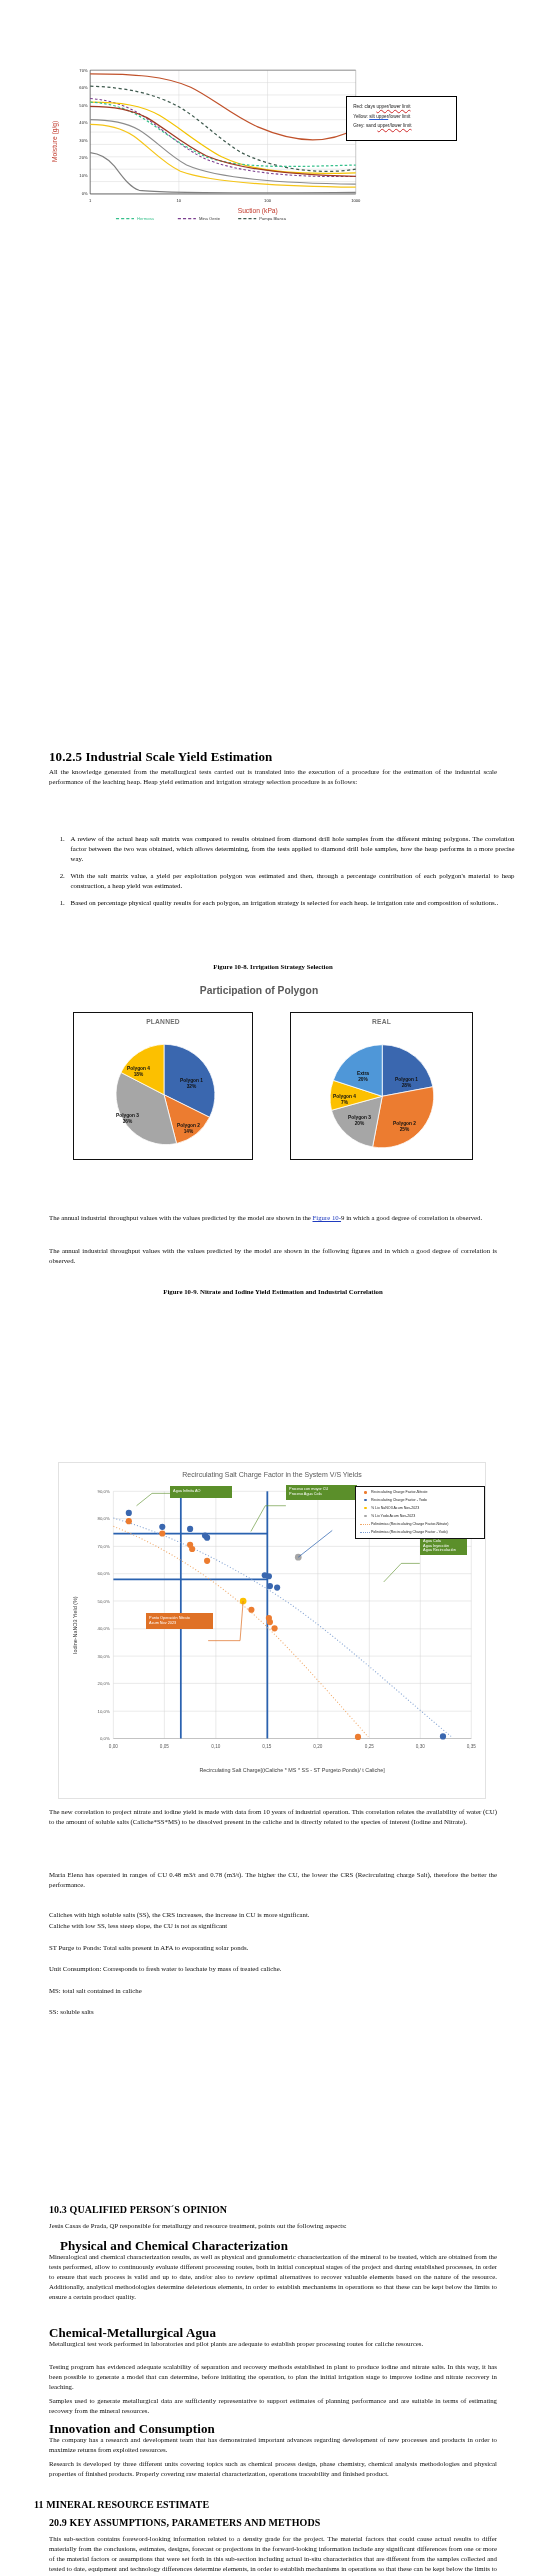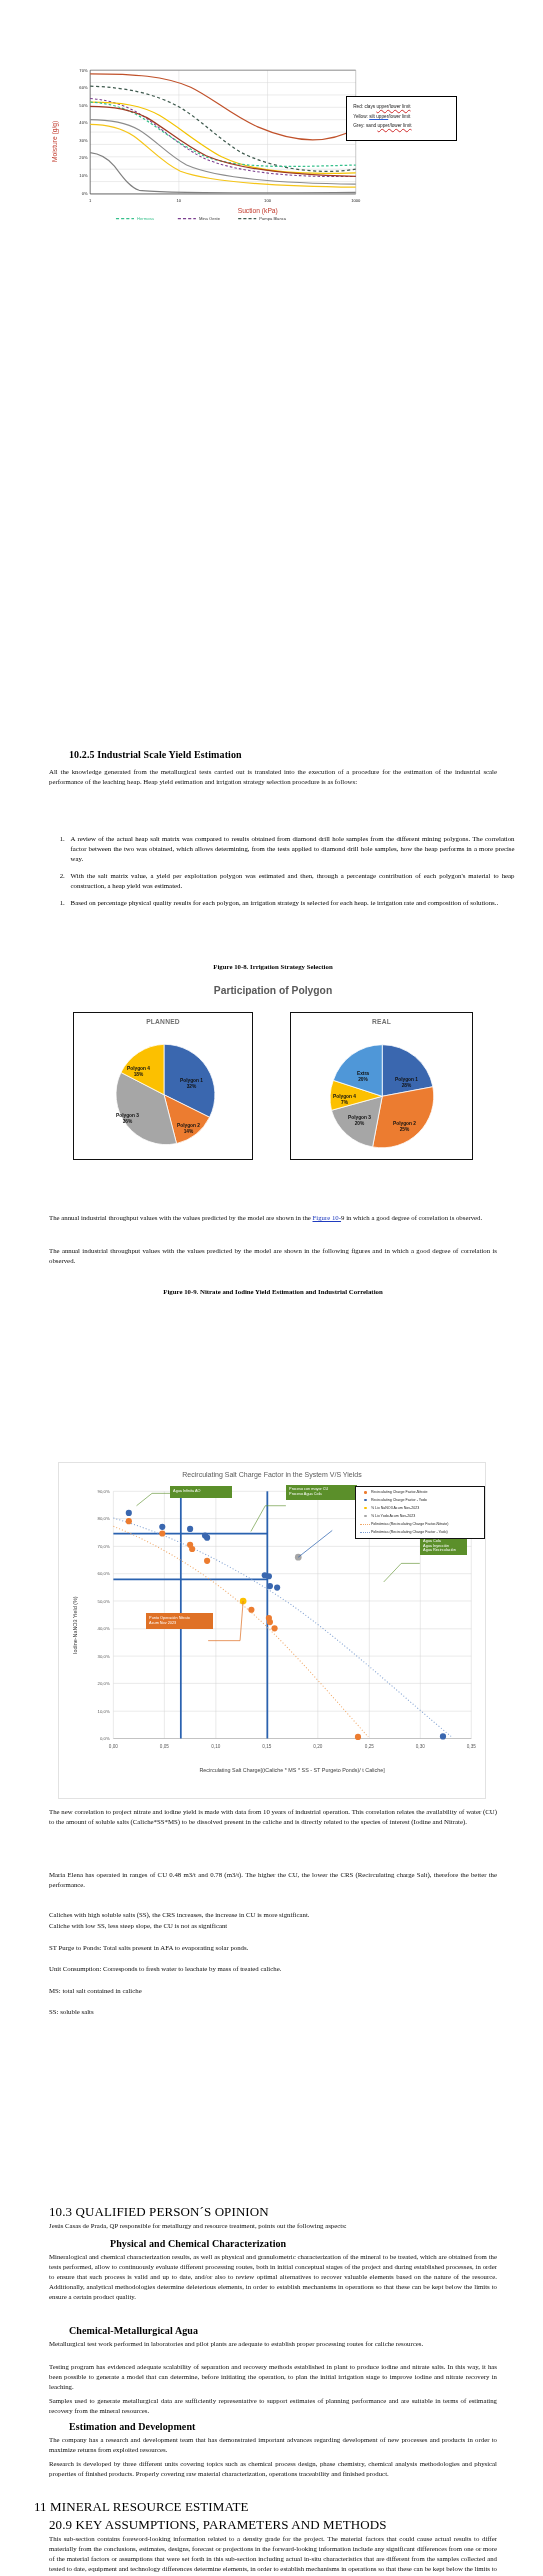--- a/index.html
+++ b/index.html
@@ -22,27 +22,26 @@
   
   .para {
     font-size: 6.8px;
     line-height: 1.46;
     text-align: justify;
     color: #0d0d0d;
   }
   .para-left { text-align: left; }
   .h3 {
     font-weight: bold;
+    font-size: 13px;
+    letter-spacing: 0.1px;
+  }
+  .h2 {
+    font-weight: bold;
     font-size: 10px;
-    letter-spacing: 0.1px;
-    margin-left: 20px;
-  }
-  .h2 {
-    font-weight: normal;
-    font-size: 13px;
     letter-spacing: 0.1px;
   }
   .figcap {
     font-weight: bold;
     font-size: 6.8px;
     text-align: center;
   }
   .link {
     color: #1f3bbf;
     text-decoration: underline;
@@ -276,21 +275,21 @@
   <div class="abs para" style="left:49px; top:767px; width:448px;">All the knowledge generated from the metallurgical tests carried out is translated into the execution of a procedure for the estimation of the industrial scale performance of the leaching heap. Heap yield estimation and irrigation strategy selection procedure is as follows:</div>
 
   <ol class="abs numlist" style="left:49px; top:834px; width:448px;">
     <li>A review of the actual heap salt matrix was compared to results obtained from diamond drill hole samples from the different mining polygons. The correlation factor between the two was obtained, which allows determining, from the tests applied to diamond drill hole samples, how the heap performs in a more precise way.</li>
     <li>With the salt matrix value, a yield per exploitation polygon was estimated and then, through a percentage contribution of each polygon's material to heap construction, a heap yield was estimated.</li>
     <li value="1">Based on percentage physical quality results for each polygon, an irrigation strategy is selected for each heap. ie irrigation rate and composition of solutions..</li>
   </ol>
 
   <div class="abs figcap" style="left:49px; top:963px; width:448px;">Figure 10-8. Irrigation Strategy Selection</div>
 
-  <div class="abs chart-head" style="left:49px; top:985px; width:448px;text-align:center;">Participation of Polygon</div>
+  <div class="abs chart-head" style="left:35px; top:985px; width:448px;text-align:center;">Participation of Polygon</div>
 
   <div class="abs piebox" style="left:73px; top:1012px; width:180px; height:148px;">
     <div class="pietitle" style="margin-top:4.6px;">PLANNED</div>
     <div style="position:relative; width:180px; height:124px;">
       <svg width="180" height="124" viewBox="0 0 350 240">
 
         <path d="M175,135 L175,37 A98,98 0 0,1 263.6,178.9 Z" fill="#3a67af" stroke="#fff" stroke-width="1.5"></path>
 
         <path d="M175,135 L263.6,178.9 A98,98 0 0,1 199.4,230.0 Z" fill="#ec7c30" stroke="#fff" stroke-width="1.5"></path>
 
@@ -497,31 +496,31 @@
   <div class="abs para para-left" style="left:49px; top:1910px; width:448px;">Caliches with high soluble salts (SS), the CRS increases, the increase in CU is more significant.</div>
   <div class="abs para para-left" style="left:49px; top:1921px; width:448px;">Caliche with low SS, less steep slope, the CU is not as significant</div>
   <div class="abs para para-left" style="left:49px; top:1943px; width:448px;">ST Purge to Ponds: Total salts present in AFA to evaporating solar ponds.</div>
   <div class="abs para para-left" style="left:49px; top:1964px; width:448px;">Unit Consumption: Corresponds to fresh water to leachate by mass of treated caliche.</div>
   <div class="abs para para-left" style="left:49px; top:1986px; width:448px;">MS: total salt contained in caliche</div>
   <div class="abs para para-left" style="left:49px; top:2007px; width:448px;">SS: soluble salts</div>
 
   <div class="abs h2" style="left:49px; top:2204px; width:448px;">10.3    QUALIFIED PERSON´S OPINION</div>
   <div class="abs para para-left" style="left:49px; top:2221px; width:448px;">Jesús Casas de Prada, QP responsible for metallurgy and resource treatment, points out the following aspects:</div>
 
-  <div class="abs h3" style="left:62px; top:2238px; width:448px;padding-left:28px;">Physical and Chemical Characterization</div>
+  <div class="abs h3" style="left:32px; top:2238px; width:448px;padding-left:28px;">Physical and Chemical Characterization</div>
   <div class="abs para" style="left:49px; top:2252px; width:448px;">Mineralogical and chemical characterization results, as well as physical and granulometric characterization of the mineral to be treated, which are obtained from the tests performed, allow to continuously evaluate different processing routes, both in initial conceptual stages of the project and during established processes, in order to ensure that such process is valid and up to date, and/or also to review optimal alternatives to recover valuable elements based on the nature of the resource. Additionally, analytical methodologies determine deleterious elements, in order to establish mechanisms in operations so that these can be kept below the limits to ensure a certain product quality.</div>
 
   <div class="abs h3" style="left:49px; top:2325px; width:448px;">Chemical-Metallurgical Agua</div>
   <div class="abs para" style="left:49px; top:2339px; width:448px;">Metallurgical test work performed in laboratories and pilot plants are adequate to establish proper processing routes for caliche resources.</div>
 
   <div class="abs para" style="left:49px; top:2362px; width:448px;">Testing program has evidenced adequate scalability of separation and recovery methods established in plant to produce iodine and nitrate salts. In this way, it has been possible to generate a model that can determine, before initiating the operation, to plan the initial irrigation stage to improve iodine and nitrate recovery in leaching.</div>
 
   <div class="abs para" style="left:49px; top:2396px; width:448px;">Samples used to generate metallurgical data are sufficiently representative to support estimates of planning performance and are suitable in terms of estimating recovery from the mineral resources.</div>
 
-  <div class="abs h3" style="left:49px; top:2421px; width:448px;">Estimation and Development</div>
+  <div class="abs h3" style="left:49px; top:2421px; width:448px;">Innovation and Consumption</div>
   <div class="abs para" style="left:49px; top:2435px; width:448px;">The company has a research and development team that has demonstrated important advances regarding development of new processes and products in order to maximize returns from exploited resources.</div>
 
   <div class="abs para" style="left:49px; top:2459px; width:448px;">Research is developed by three different units covering topics such as chemical process design, phase chemistry, chemical analysis methodologies and physical properties of finished products. Properly covering raw material characterization, operations traceability and finished product.</div>
 
   <div class="abs h2" style="left:34px; top:2499px; width:448px;">11     MINERAL RESOURCE ESTIMATE</div>
   <div class="abs h2" style="left:49px; top:2517px; width:448px;">20.9    KEY ASSUMPTIONS, PARAMETERS AND METHODS</div>
 
   <div class="abs para" style="left:49px; top:2534px; width:448px;">This sub-section contains foreword-looking information related to a density grade for the project. The material factors that could cause actual results to differ materially from the conclusions, estimates, designs, forecast or projections in the forward-looking information include any significant differences from one or more of the material factors or assumptions that were set forth in this sub-section including actual in-situ characteristics that are different from the samples collected and tested to date, equipment and technology differences determine elements, in order to establish mechanisms in operations so that these can be kept below the limits to ensure a certain product quality.</div>
 
 </div>

